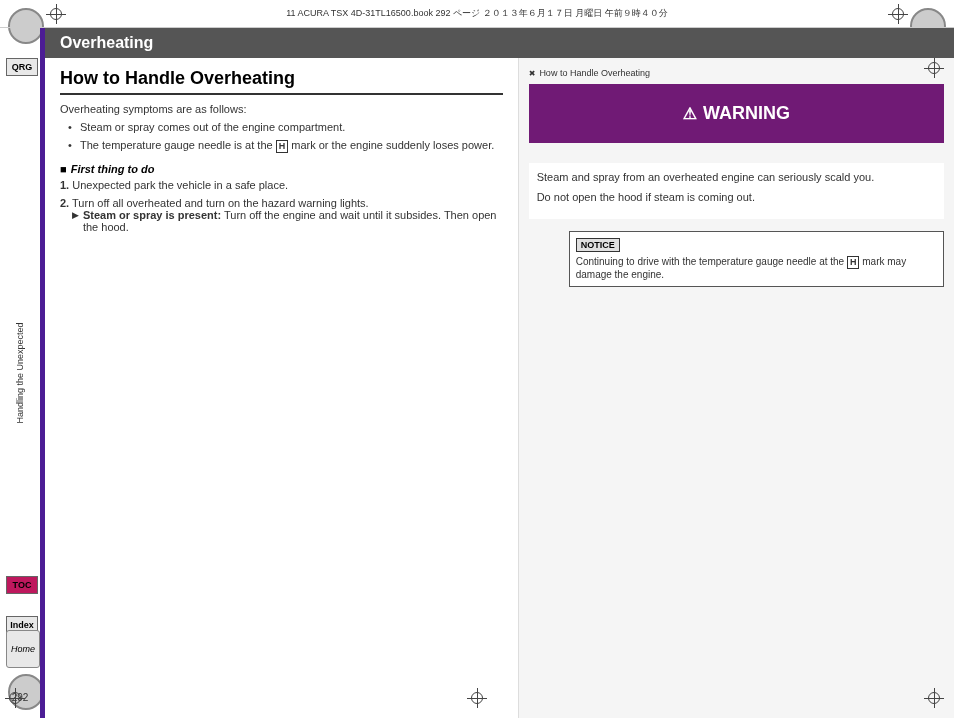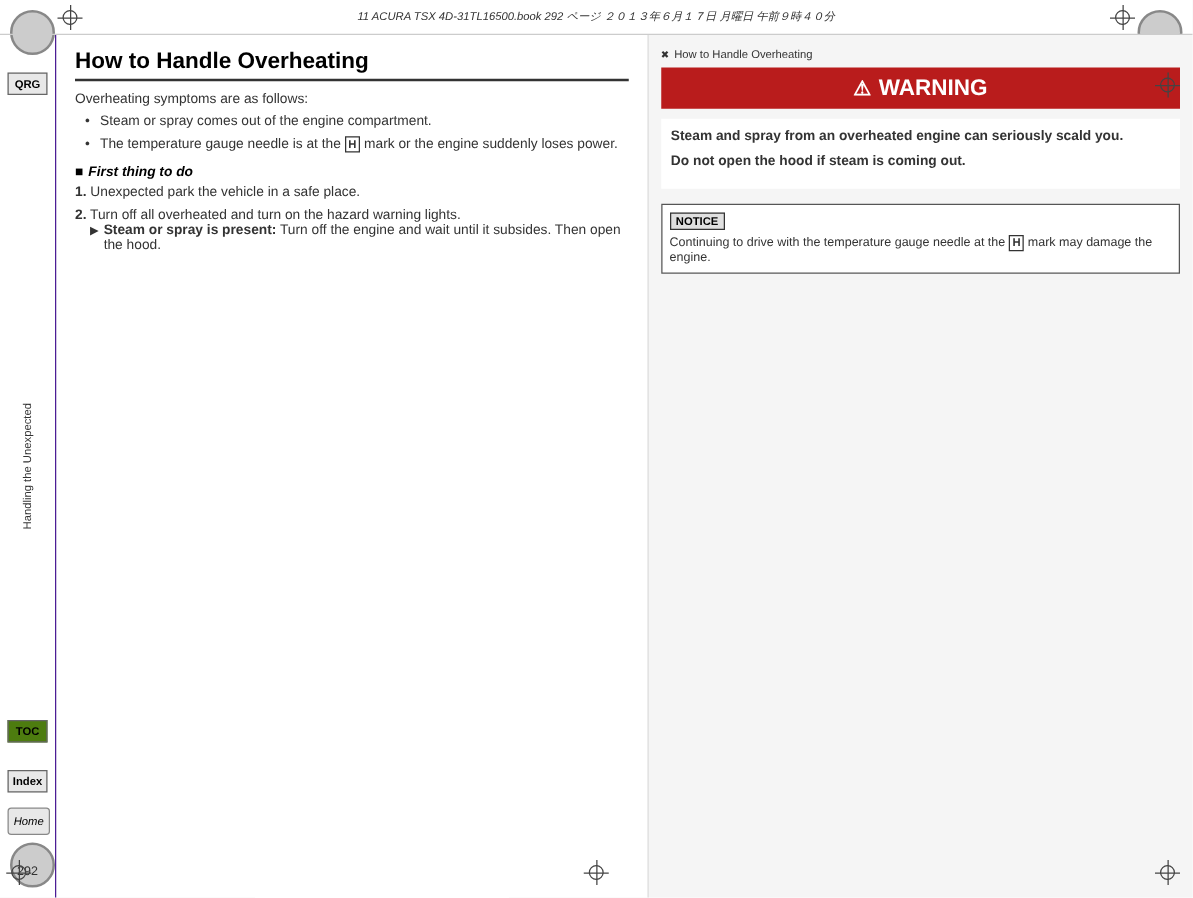--- a/index.html
+++ b/index.html
@@ -26,21 +26,20 @@
     .top-bar {
       width: 100%;
       height: 28px;
       border-bottom: 1px solid #ccc;
       display: flex;
       align-items: center;
       padding: 0 60px;
       font-size: 9px;
       color: #333;
       position: relative;
-      font-style: italic;
     }
 
     .top-bar-text {
       flex: 1;
       text-align: center;
     }
 
     
     .big-circle {
       position: absolute;
@@ -62,21 +61,21 @@
       position: relative;
     }
 
     
     .left-sidebar {
       width: 45px;
       display: flex;
       flex-direction: column;
       align-items: center;
       padding-top: 10px;
-      border-right: 1px solid #4c1d95;
+      border-right: 5px solid #4c1d95;
       position: relative;
     }
 
     .vertical-text {
       writing-mode: vertical-rl;
       transform: rotate(180deg);
       font-size: 9px;
       color: #333;
       position: absolute;
       top: 50%;
@@ -96,42 +95,42 @@
     }
 
     .qrg-btn {
       background: #e8e8e8;
       position: absolute;
       top: 30px;
       left: 6px;
     }
 
     .toc-btn {
-      background: #4d7c0f;
+      background: #be185d;
       position: absolute;
       bottom: 120px;
       left: 6px;
     }
 
     .index-btn {
       background: #e8e8e8;
       position: absolute;
       bottom: 80px;
       left: 6px;
     }
 
     .home-btn {
       background: #e8e8e8;
       border: 1px solid #888;
       border-radius: 3px;
       position: absolute;
       bottom: 50px;
       left: 6px;
       width: 34px;
-      height: 22px;
+      height: 38px;
       display: flex;
       align-items: center;
       justify-content: center;
       font-size: 9px;
       font-style: italic;
     }
 
     .page-number {
       position: absolute;
       bottom: 15px;
@@ -274,24 +273,24 @@
       align-items: center;
     }
 
     .breadcrumb-right::before {
       content: '✖';
       font-size: 8px;
       margin-right: 4px;
     }
 
     .warning-box {
-      background: #b91c1c;
+      background: #701a75;
       color: #fff;
-      padding: 6px 10px;
-      margin-bottom: 8px;
+      padding: 19px 10px;
+      margin-bottom: 20px;
     }
 
     .warning-title {
       font-size: 18px;
       font-weight: bold;
       display: flex;
       align-items: center;
       justify-content: center;
     }
 
@@ -303,27 +302,28 @@
 
     .warning-body {
       background: #fff;
       color: #333;
       padding: 8px;
       font-size: 11px;
     }
 
     .warning-body p {
       margin-bottom: 8px;
-      font-weight: bold;
+      font-weight: normal;
     }
 
     .notice-box {
       border: 1px solid #555;
       padding: 6px;
       background: #fff;
+      margin-left: 40px;
     }
 
     .notice-title {
       font-size: 9px;
       font-weight: bold;
       border: 1px solid #333;
       display: inline-block;
       padding: 1px 4px;
       margin-bottom: 4px;
       background: #e0e0e0;
@@ -376,20 +376,23 @@
 
       <div style="position:absolute; bottom:10px; left:5px; width:20px; height:20px;">
         <div style="position:absolute;width:1px;height:20px;left:10px;top:0;background:#444;"></div>
         <div style="position:absolute;height:1px;width:20px;top:10px;left:0;background:#444;"></div>
         <div style="position:absolute;width:12px;height:12px;border-radius:50%;border:1px solid #444;top:4px;left:4px;"></div>
       </div>
     </div>
 
     <div class="center-content">
 
+      <div class="header-bar">
+        <span>Overheating</span>
+      </div>
 
       <div class="content-columns">
 
         <div class="left-col">
           <div class="section-title">
             <span>How to Handle Overheating</span>
           </div>
 
           <p class="intro-text">Overheating symptoms are as follows:</p>
 

